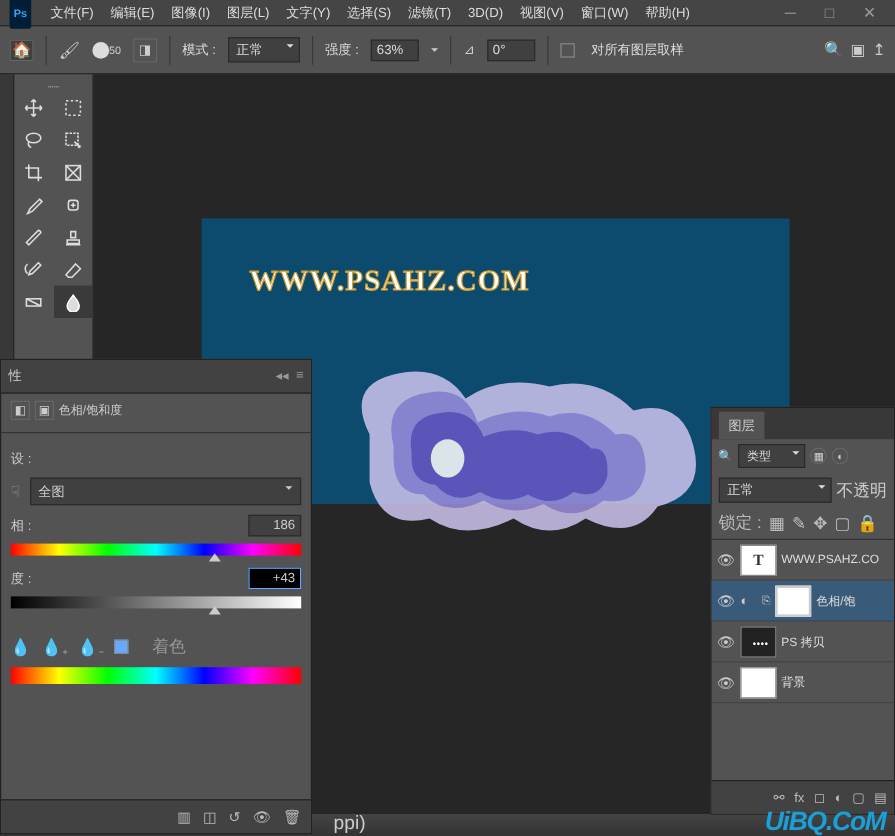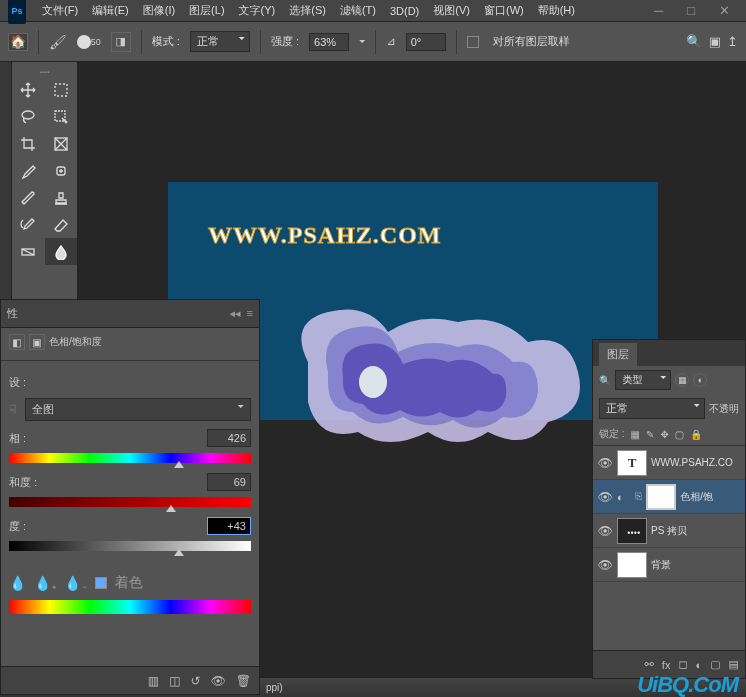--- a/index.html
+++ b/index.html
@@ -53,45 +53,45 @@
 .val-box{background:#404040;border:1px solid #2a2a2a;padding:2px 4px;width:44px;text-align:right;font-size:11px}
 .val-box.sel{background:#000000;border:1px solid #6af}
 .slider{height:20px;position:relative}
 .slider-track{height:10px;width:100%;position:absolute;top:2px}
 .hue-grad{background:linear-gradient(90deg,red,yellow,lime,cyan,blue,magenta,red)}
 .red-grad{background:linear-gradient(90deg,#400,#f00)}
 .gray-grad{background:linear-gradient(90deg,#000,#fff)}
 .slider-thumb{position:absolute;top:10px;width:0;height:0;border-left:5px solid transparent;border-right:5px solid transparent;border-bottom:7px solid #ccc}
 .eyedrops{display:flex;gap:8px;align-items:center;margin-top:14px}
 .eyedrops span{font-size:14px;color:#999}
-.eyedrops .chk{display:flex;align-items:center;gap:4px;font-size:11px}
+.eyedrops .chk{display:flex;align-items:center;gap:16px;font-size:11px}
 .checked{background:#6af}
 .full-hue{height:14px;margin-top:8px;background:linear-gradient(90deg,red,yellow,lime,cyan,blue,magenta,red)}
 .panel-foot{position:absolute;bottom:0;left:0;right:0;height:28px;background:#424242;display:flex;align-items:center;justify-content:flex-end;gap:10px;padding:0 8px;border-top:1px solid #222}
 .panel-foot span{font-size:12px;color:#bbb;cursor:pointer}
 .layers-panel{position:absolute;right:0;top:339px;width:154px;height:340px;background:#535353;border:1px solid #222;z-index:9}
 .lp-tabs{height:26px;display:flex;align-items:flex-end;background:#383838;padding:0 6px;font-size:11px}
 .lp-tab{padding:4px 8px;background:#535353}
 .lp-filter{display:flex;align-items:center;gap:4px;padding:4px 6px}
 .lp-filter .dropdown{min-width:56px;font-size:10px}
 .lp-filter-ico{width:14px;height:14px;border:1px solid #666;border-radius:50%;font-size:9px;display:flex;align-items:center;justify-content:center}
 .lp-blend{display:flex;align-items:center;gap:4px;padding:4px 6px}
 .lp-lock{display:flex;align-items:center;gap:6px;padding:4px 6px;font-size:11px;color:#bbb}
-.lp-lock span{font-size:10px}
+.lp-lock span{font-size:14px}
 .layer-list{border-top:1px solid #333}
 .layer{display:flex;align-items:center;height:34px;border-bottom:1px solid #444;padding:0 4px;gap:4px}
 .layer.sel{background:#3a5a7a}
 .vis{width:16px;font-size:12px;text-align:center;cursor:pointer}
 .thumb{width:30px;height:26px;background:#fff;border:1px solid #888;display:flex;align-items:center;justify-content:center;font-size:13px;color:#333;font-weight:bold}
 .thumb.dark{background:#222;color:#fff}
 .thumb.mask{background:#fff;border:2px solid #ccc}
 .layer-name{font-size:10px;color:#ddd;white-space:nowrap;overflow:hidden}
 .lp-foot{position:absolute;bottom:0;left:0;right:0;height:28px;background:#424242;display:flex;align-items:center;justify-content:flex-end;gap:8px;padding:0 6px;border-top:1px solid #222}
 .lp-foot span{font-size:11px;color:#bbb;cursor:pointer}
-.statusbar{position:absolute;bottom:0;left:0;right:0;height:20px;background:linear-gradient(#444,#333);border-top:1px solid #222;display:flex;align-items:center;font-size:10px;padding:0 8px;z-index:5}
+.statusbar{position:absolute;bottom:0;left:0;right:0;height:20px;background:linear-gradient(#444,#333);border-top:1px solid #222;display:flex;font-size:16px;padding:0 20px;z-index:5}
 .uibq{position:absolute;right:8px;bottom:-1px;font-family:Arial;font-size:22px;font-weight:bold;font-style:italic;color:#1a9fd8;letter-spacing:-1px;z-index:20}
 </style>
 </head>
 <body>
 
 <div class="menubar">
   <div class="ps-logo">Ps</div>
   <div class="menu-item">文件(F)</div>
   <div class="menu-item">编辑(E)</div>
   <div class="menu-item">图像(I)</div>
@@ -274,38 +274,28 @@
       <span class="prop-lbl">设 :</span>
     </div>
     <div class="prop-row">
       <span style="font-size:13px;color:#999">☟</span>
       <div class="prop-drop">全图</div>
     </div>
 
     <div class="slider-row">
       <div class="slider-lbl-row">
         <span>相 :</span>
-        <div class="val-box">426</div>
+        <div class="val-box">186</div>
       </div>
       <div class="slider">
         <div class="slider-track hue-grad"></div>
         <div class="slider-thumb" style="left:68%"></div>
       </div>
     </div>
 
-    <div class="slider-row">
-      <div class="slider-lbl-row">
-        <span>和度 :</span>
-        <div class="val-box">69</div>
-      </div>
-      <div class="slider">
-        <div class="slider-track red-grad"></div>
-        <div class="slider-thumb" style="left:65%"></div>
-      </div>
-    </div>
 
     <div class="slider-row">
       <div class="slider-lbl-row">
         <span>度 :</span>
         <div class="val-box sel">+43</div>
       </div>
       <div class="slider">
         <div class="slider-track gray-grad"></div>
         <div class="slider-thumb" style="left:68%"></div>
       </div>
@@ -336,21 +326,21 @@
     <div class="lp-tab">图层</div>
   </div>
   <div class="lp-filter">
     <span style="font-size:10px">🔍</span>
     <div class="dropdown">类型</div>
     <div class="lp-filter-ico">▦</div>
     <div class="lp-filter-ico">◐</div>
   </div>
   <div class="lp-blend">
     <div class="dropdown" style="flex:1">正常</div>
-    <span style="font-size:10px">不透明</span>
+    <span style="font-size:14px">不透明</span>
   </div>
   <div class="lp-lock">
     <span>锁定 :</span>
     <span>▦</span>
     <span>✎</span>
     <span>✥</span>
     <span>▢</span>
     <span>🔒</span>
   </div>
   <div class="layer-list">

